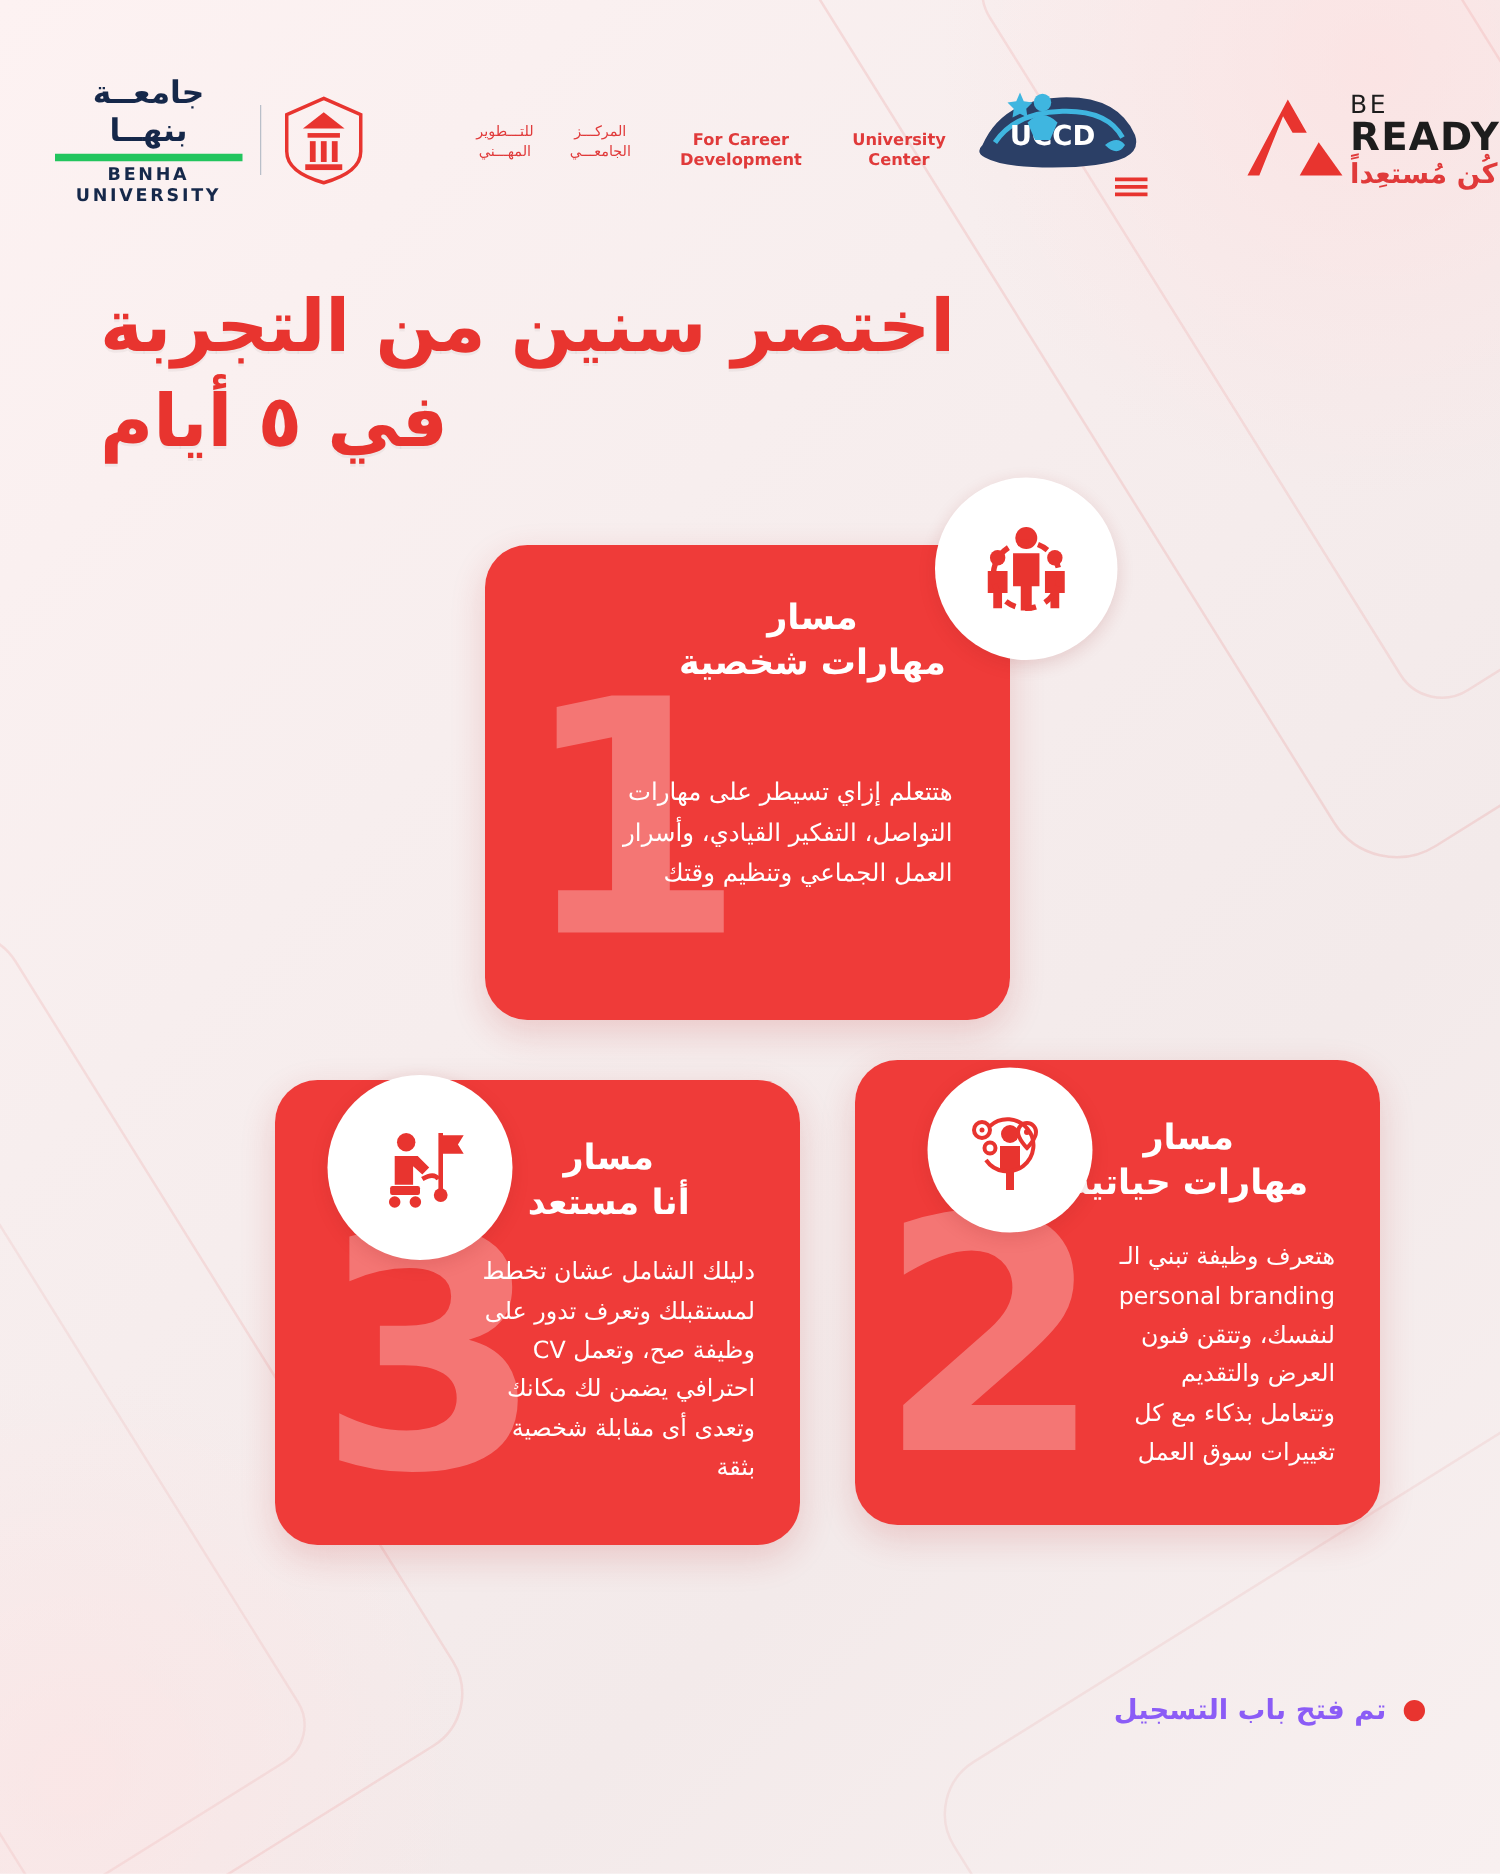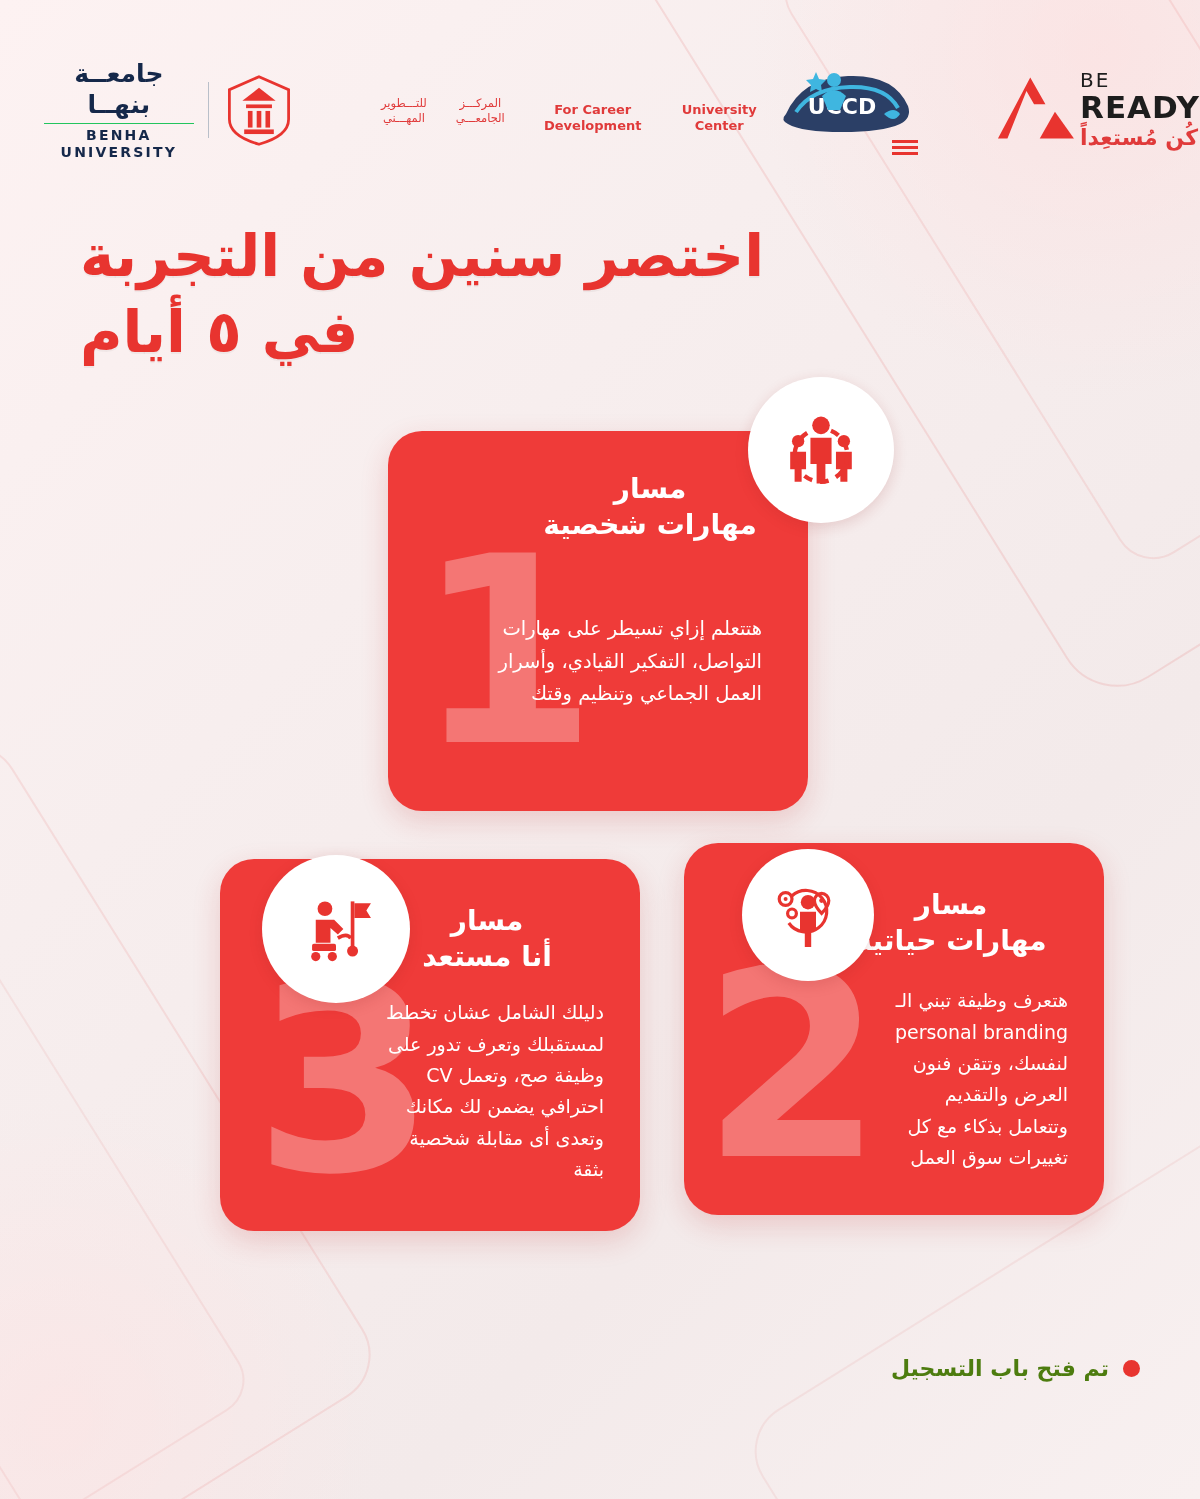--- a/index.html
+++ b/index.html
@@ -50,21 +50,21 @@
   .logo-group { display: flex; align-items: center; }
 
   
   .benha { display: flex; flex-direction: row-reverse; align-items: center; gap: 14px; padding-left: 44px; }
   .benha-text { text-align: center; line-height: 1.25; }
   .benha-ar {
     font-size: 25px; font-weight: 700; color: #15284a; letter-spacing: 1px;
   }
   .benha-en {
     font-size: 14px; font-weight: 700; color: #15284a; letter-spacing: 2.2px;
-    border-top: 1px solid #22c55e; padding-top: 3px; margin-top: 2px;
+    border-top: 6px solid #22c55e; padding-top: 3px; margin-top: 2px;
   }
   .benha-sep { width: 1px; height: 56px; background: #b9bfc9; }
   .benha-crest { width: 74px; height: 74px; position: relative; }
 
   
   .uccd { text-align: center; }
   .uccd-mark { position: relative; width: 150px; height: 96px; margin: 0 auto; }
   .uccd-en { font-size: 13px; color: #e03a3a; line-height: 1.25; font-weight: 600; margin-top: 17px; }
   .uccd-ar { font-size: 11.5px; color: #e03a3a; line-height: 1.35; margin-top: 3px; letter-spacing: 1px; }
 
@@ -160,21 +160,21 @@
   
   .footer {
     position: absolute;
     right: 60px;
     bottom: 118px;
     display: flex;
     flex-direction: row;
     align-items: center;
     gap: 14px;
   }
-  .footer-text { font-size: 22px; color: #4d7c0f; font-weight: 600; }
+  .footer-text { font-size: 22px; color: #8b5cf6; font-weight: 600; }
   .footer-dot { width: 17px; height: 17px; border-radius: 50%; background: #e8342f; }
 </style>
 </head>
 <body>
 
 <div class="bg-deco">
   <div class="wash1"></div>
   <div class="wash2"></div>
   <div class="stripe s1"></div>
   <div class="stripe s2"></div>

